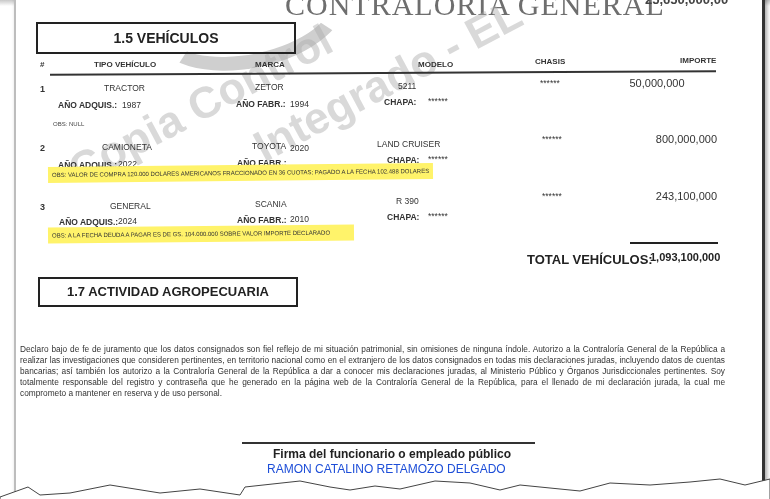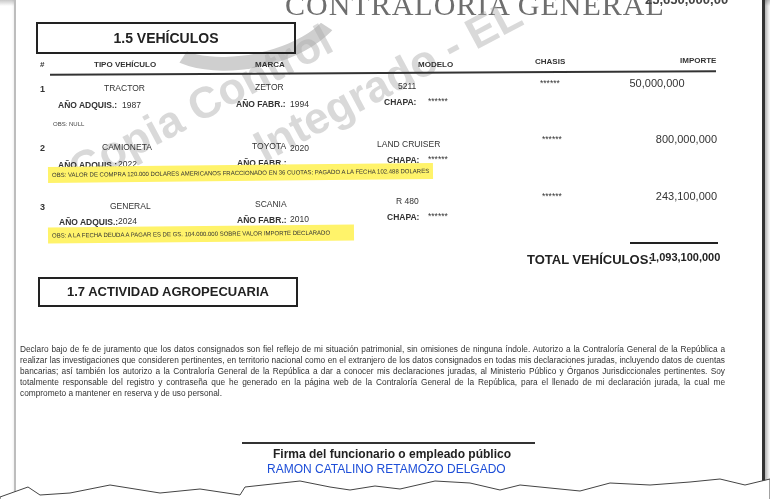--- a/index.html
+++ b/index.html
@@ -89,21 +89,21 @@
   <span class="cell" style="left:290px;top:143px;">2020</span>
   <span class="cell lbl" style="left:387px;top:155px;">CHAPA:</span>
   <span class="cell" style="left:428px;top:154px;">******</span>
   <span class="obs-hl" style="left:48px;top:165px;transform:rotate(-0.6deg);">OBS: VALOR DE COMPRA 120.000 DOLARES AMERICANOS FRACCIONADO EN 36 CUOTAS; PAGADO A LA FECHA 102.488 DOLARES</span>
 </div>
 
 <div>
   <span class="cell num" style="left:40px;top:202px;">3</span>
   <span class="cell" style="left:110px;top:201px;">GENERAL</span>
   <span class="cell" style="left:255px;top:199px;">SCANIA</span>
-  <span class="cell" style="left:396px;top:196px;">R 480</span>
+  <span class="cell" style="left:396px;top:196px;">R 390</span>
   <span class="cell" style="left:542px;top:191px;">******</span>
   <span class="amt" style="left:597px;top:190px;">243,100,000</span>
   <span class="cell lbl" style="left:59px;top:217px;">AÑO ADQUIS.:</span>
   <span class="cell" style="left:118px;top:216px;">2024</span>
   <span class="cell lbl" style="left:237px;top:215px;">AÑO FABR.:</span>
   <span class="cell" style="left:290px;top:214px;">2010</span>
   <span class="cell lbl" style="left:387px;top:212px;">CHAPA:</span>
   <span class="cell" style="left:428px;top:211px;">******</span>
   <span class="obs-hl" style="left:48px;top:226px;transform:rotate(-0.6deg);padding-right:24px;">OBS: A LA FECHA DEUDA A PAGAR ES DE GS. 104.000.000 SOBRE VALOR IMPORTE DECLARADO</span>
 </div>

